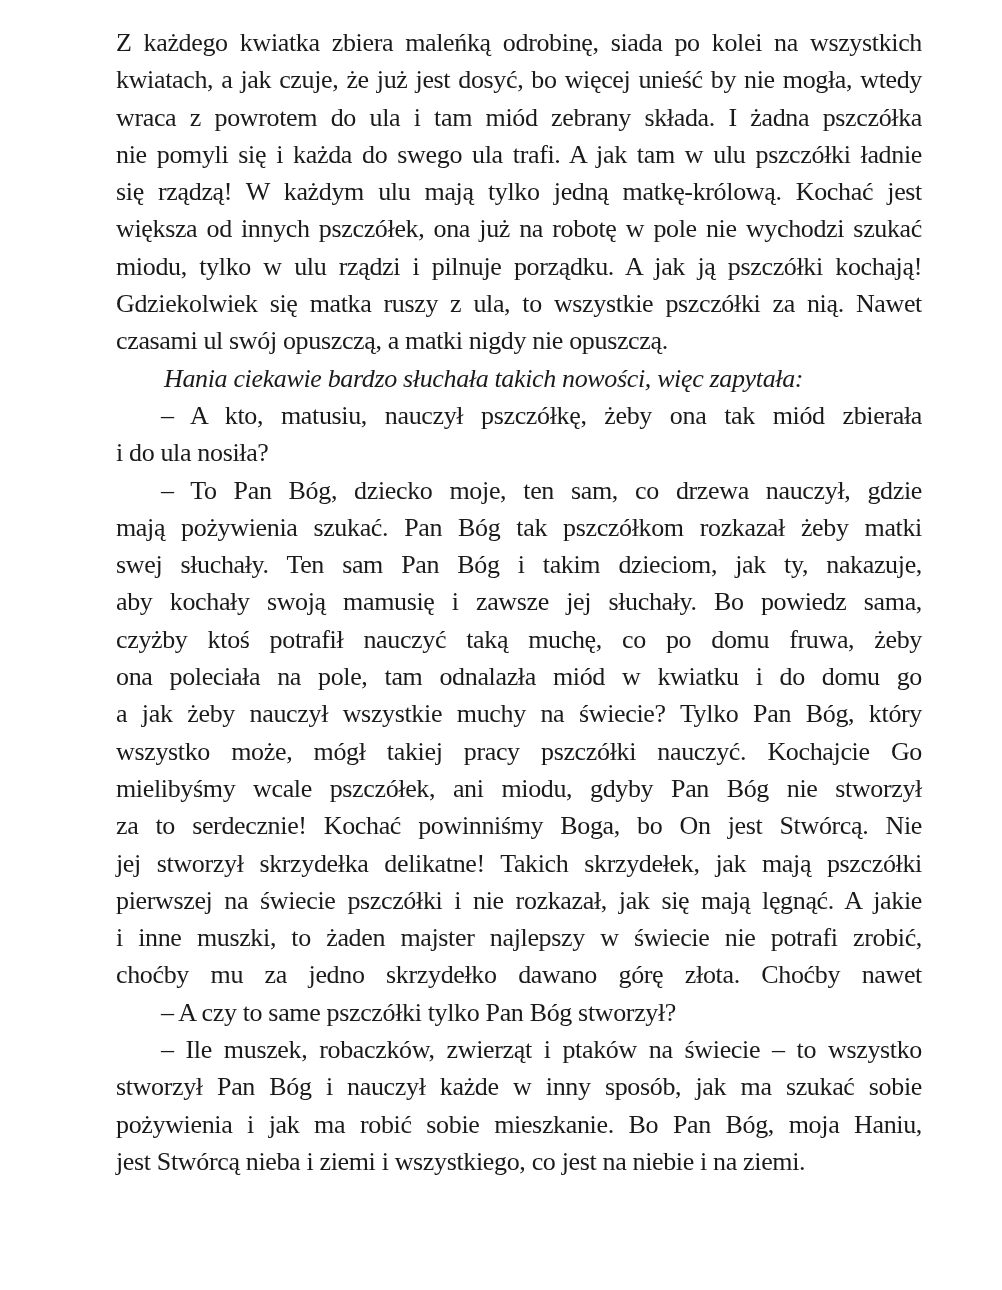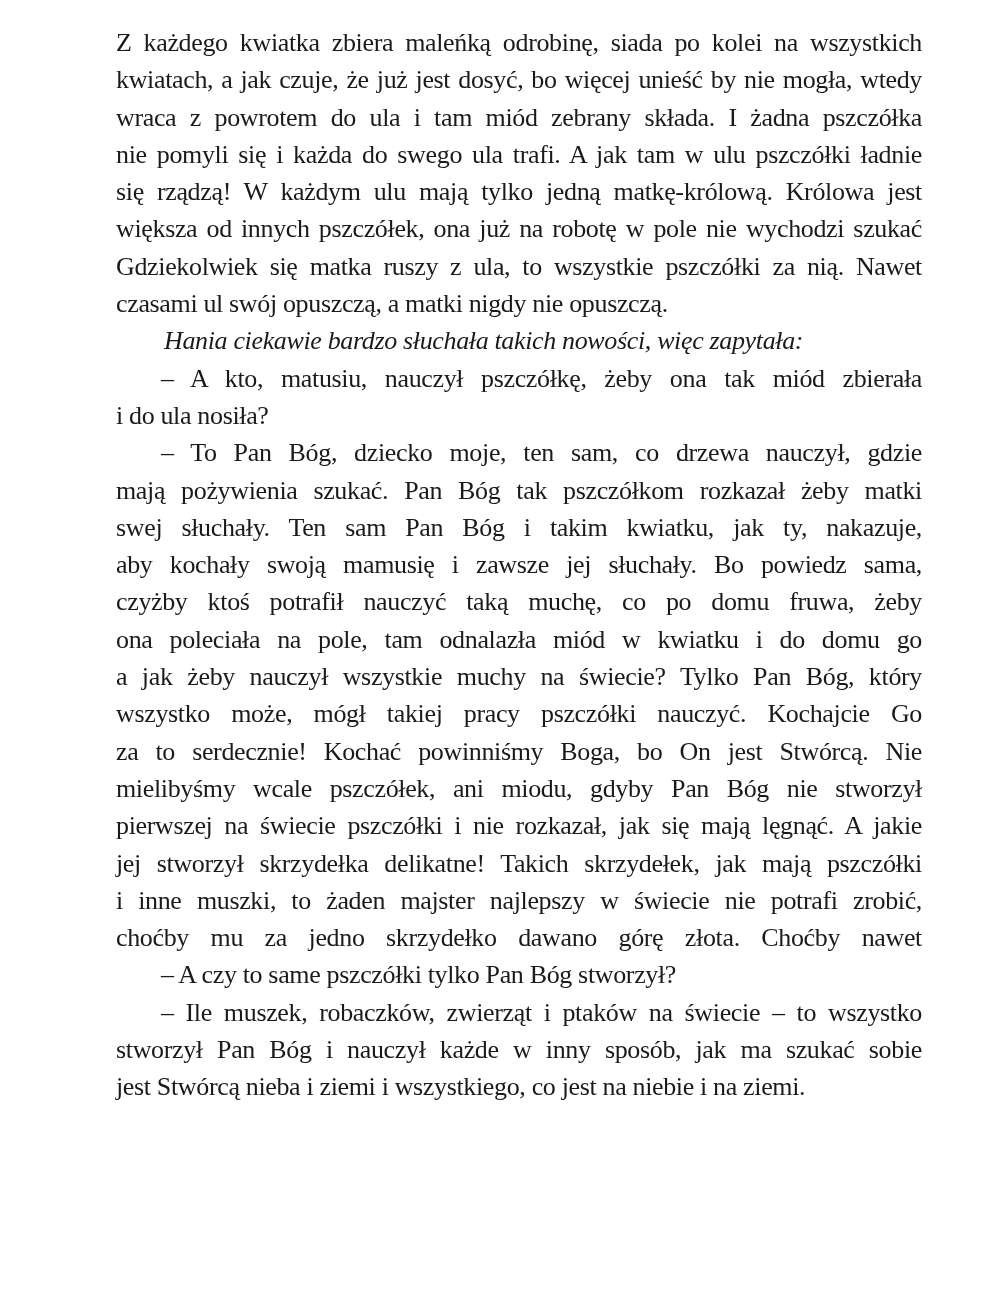--- a/index.html
+++ b/index.html
@@ -45,55 +45,57 @@
 </head>
 <body>
 
 <div class="page">
 
   <div>
     <span class="line">Z każdego kwiatka zbiera maleńką odrobinę, siada po kolei na wszystkich</span>
     <span class="line">kwiatach, a jak czuje, że już jest dosyć, bo więcej unieść by nie mogła, wtedy</span>
     <span class="line">wraca z powrotem do ula i tam miód zebrany składa. I żadna pszczółka</span>
     <span class="line">nie pomyli się i każda do swego ula trafi. A jak tam w ulu pszczółki ładnie</span>
-    <span class="line">się rządzą! W każdym ulu mają tylko jedną matkę-królową. Królowa jest</span>
+    <span class="line">się rządzą! W każdym ulu mają tylko jedną matkę-królową. Kochać jest</span>
     <span class="line">większa od innych pszczółek, ona już na robotę w pole nie wychodzi szukać</span>
+    <span class="line">miodu, tylko w ulu rządzi i pilnuje porządku. A jak ją pszczółki kochają!</span>
     <span class="line">Gdziekolwiek się matka ruszy z ula, to wszystkie pszczółki za nią. Nawet</span>
     <span class="line last">czasami ul swój opuszczą, a matki nigdy nie opuszczą.</span>
   </div>
 
   <div>
     <span class="line last indent-wide">Hania ciekawie bardzo słuchała takich nowości, więc zapytała:</span>
   </div>
 
   <div>
     <span class="line indent">– A kto, matusiu, nauczył pszczółkę, żeby ona tak miód zbierała</span>
     <span class="line last">i do ula nosiła?</span>
   </div>
 
   <div>
     <span class="line indent">– To Pan Bóg, dziecko moje, ten sam, co drzewa nauczył, gdzie</span>
     <span class="line">mają pożywienia szukać. Pan Bóg tak pszczółkom rozkazał żeby matki</span>
-    <span class="line">swej słuchały. Ten sam Pan Bóg i takim kwiatku, jak ty, nakazuje,</span>
+    <span class="line">swej słuchały. Ten sam Pan Bóg i takim dzieciom, jak ty, nakazuje,</span>
     <span class="line">aby kochały swoją mamusię i zawsze jej słuchały. Bo powiedz sama,</span>
     <span class="line">czyżby ktoś potrafił nauczyć taką muchę, co po domu fruwa, żeby</span>
     <span class="line">ona poleciała na pole, tam odnalazła miód w kwiatku i do domu go</span>
     <span class="line">a jak żeby nauczył wszystkie muchy na świecie? Tylko Pan Bóg, który</span>
     <span class="line">wszystko może, mógł takiej pracy pszczółki nauczyć. Kochajcie Go</span>
+    <span class="line">mielibyśmy wcale pszczółek, ani miodu, gdyby Pan Bóg nie stworzył</span>
     <span class="line">za to serdecznie! Kochać powinniśmy Boga, bo On jest Stwórcą. Nie</span>
-    <span class="line">mielibyśmy wcale pszczółek, ani miodu, gdyby Pan Bóg nie stworzył</span>
+    <span class="line">jej stworzył skrzydełka delikatne! Takich skrzydełek, jak mają pszczółki</span>
     <span class="line">pierwszej na świecie pszczółki i nie rozkazał, jak się mają lęgnąć. A jakie</span>
-    <span class="line">jej stworzył skrzydełka delikatne! Takich skrzydełek, jak mają pszczółki</span>
     <span class="line">i inne muszki, to żaden majster najlepszy w świecie nie potrafi zrobić,</span>
     <span class="line">choćby mu za jedno skrzydełko dawano górę złota. Choćby nawet</span>
   </div>
 
   <div>
     <span class="line last indent">– A czy to same pszczółki tylko Pan Bóg stworzył?</span>
   </div>
 
   <div>
     <span class="line indent">– Ile muszek, robaczków, zwierząt i ptaków na świecie – to wszystko</span>
     <span class="line">stworzył Pan Bóg i nauczył każde w inny sposób, jak ma szukać sobie</span>
+    <span class="line">pożywienia i jak ma robić sobie mieszkanie. Bo Pan Bóg, moja Haniu,</span>
     <span class="line last">jest Stwórcą nieba i ziemi i wszystkiego, co jest na niebie i na ziemi.</span>
   </div>
 
 </div>
 
 </body></html>

